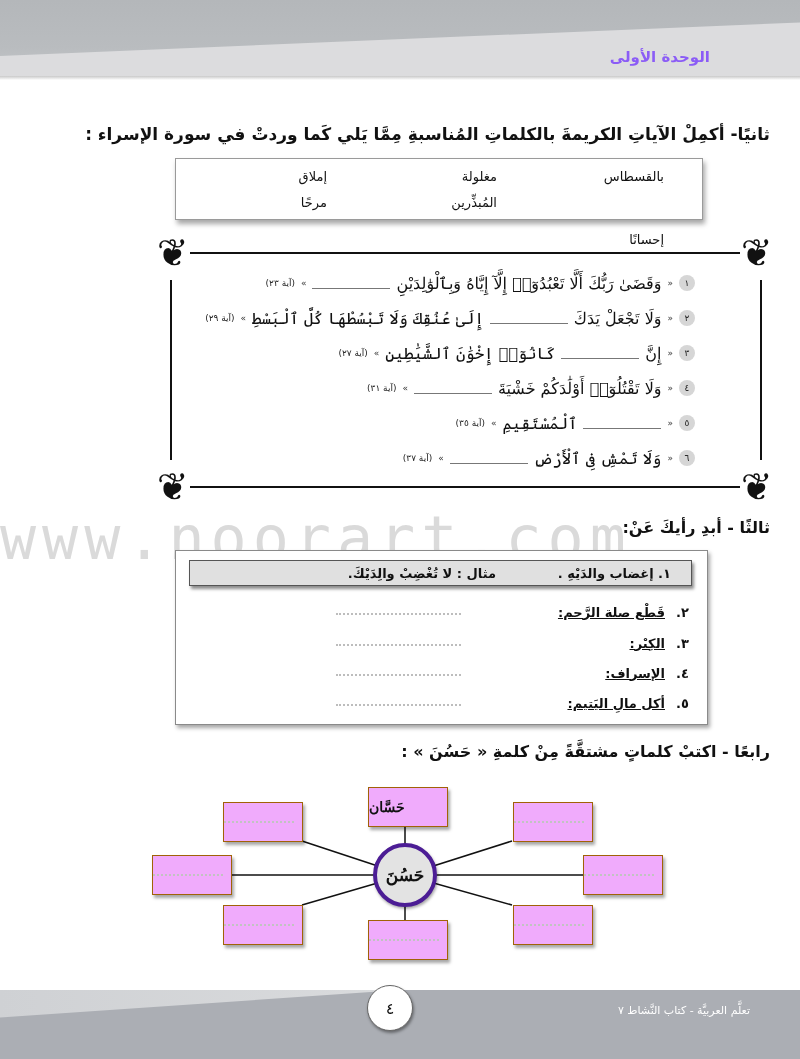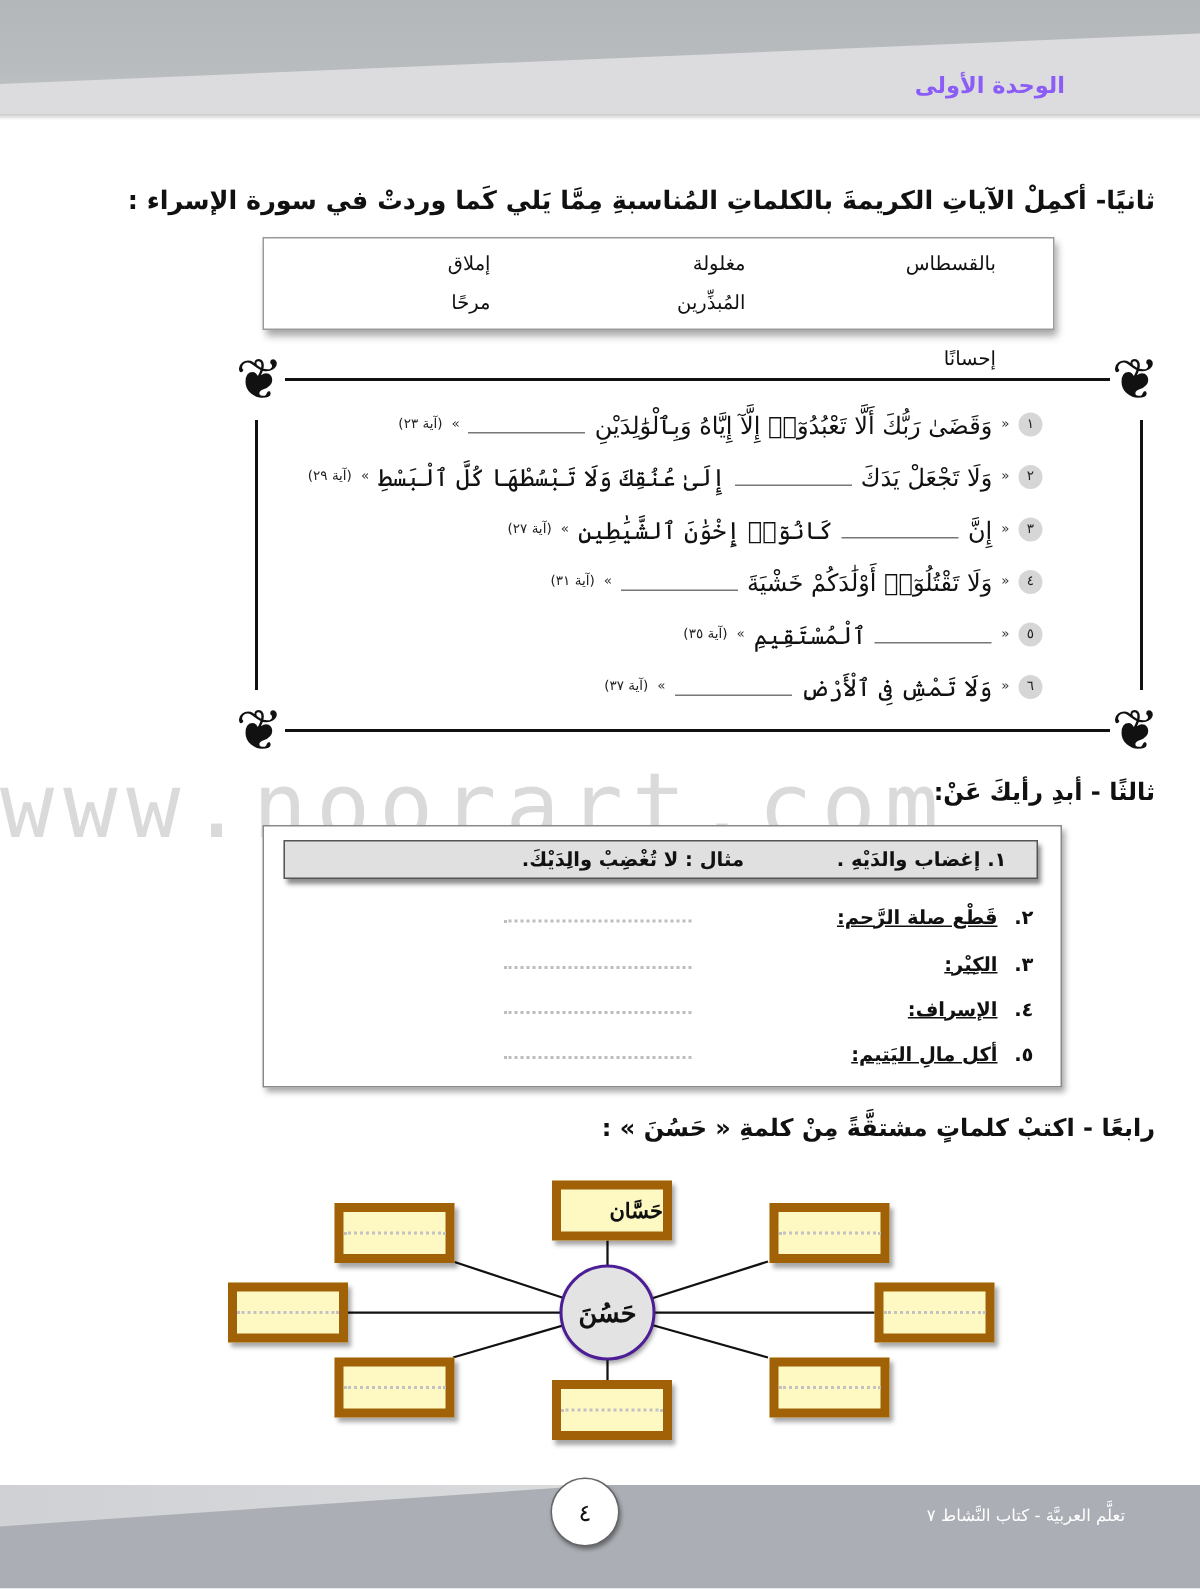--- a/index.html
+++ b/index.html
@@ -54,26 +54,26 @@
     direction: rtl; font-weight: bold; font-size: 13px; display: flex; align-items: center; padding-right: 20px; }
   .example-row .item { width: 175px; }
   .reason-row { position: absolute; right: 18px; height: 22px; direction: rtl; display: flex; align-items: center;
     font-weight: bold; font-size: 13px; }
   .reason-num { width: 24px; }
   .reason-label { width: 180px; text-decoration: underline; }
   .dots { position: absolute; left: 160px; width: 125px; border-bottom: 2px dotted #bdbdbd; height: 2px; }
 
   
   .mind-map { position: absolute; left: 140px; top: 775px; width: 520px; height: 200px; }
-  .mm-box { position: absolute; width: 80px; height: 40px; border: 6px solid #a16207; background: #fef9c3;
-    box-shadow: 2px 3px 3px rgba(0,0,0,0.35); display: flex; align-items: center; justify-content: flex-end; }
+  .mm-box { position: absolute; width: 80px; height: 40px; border: 1px solid #a16207; background: #f0abfc;
+    box-shadow: 2px 3px 3px rgba(0,0,0,0.35); display: flex; align-items: center; justify-content: flex-start; }
   .mm-box .dots-in { width: 70px; border-bottom: 2px dotted #c2c2c2; }
   .mm-box .label { font-family: "DejaVu Serif", serif; font-size: 14px; font-weight: bold; }
   .mm-center { position: absolute; left: 233px; top: 68px; width: 64px; height: 64px; border-radius: 50%;
-    background: #e3e3e3; border: 2px solid #4c1d95; box-shadow: 1px 2px 3px rgba(0,0,0,0.35);
+    background: #e3e3e3; border: 4px solid #4c1d95; box-shadow: 1px 2px 3px rgba(0,0,0,0.35);
     display: flex; align-items: center; justify-content: center;
     font-family: "DejaVu Serif", serif; font-size: 17px; font-weight: bold; }
   .mm-lines { position: absolute; left: 0; top: 0; width: 520px; height: 200px; }
 
   
   .footer-band { position: absolute; left: 0; top: 990px; width: 800px; height: 69px; background: #abaeb4; }
   .footer-light { position: absolute; left: 0; top: 990px; width: 800px; height: 69px;
     background: linear-gradient(90deg, #cfd1d4, #e4e5e6);
     clip-path: polygon(0 0, 50% 0, 0 40%); }
   .page-number { position: absolute; left: 367px; top: 985px; width: 46px; height: 46px; border-radius: 50%;

